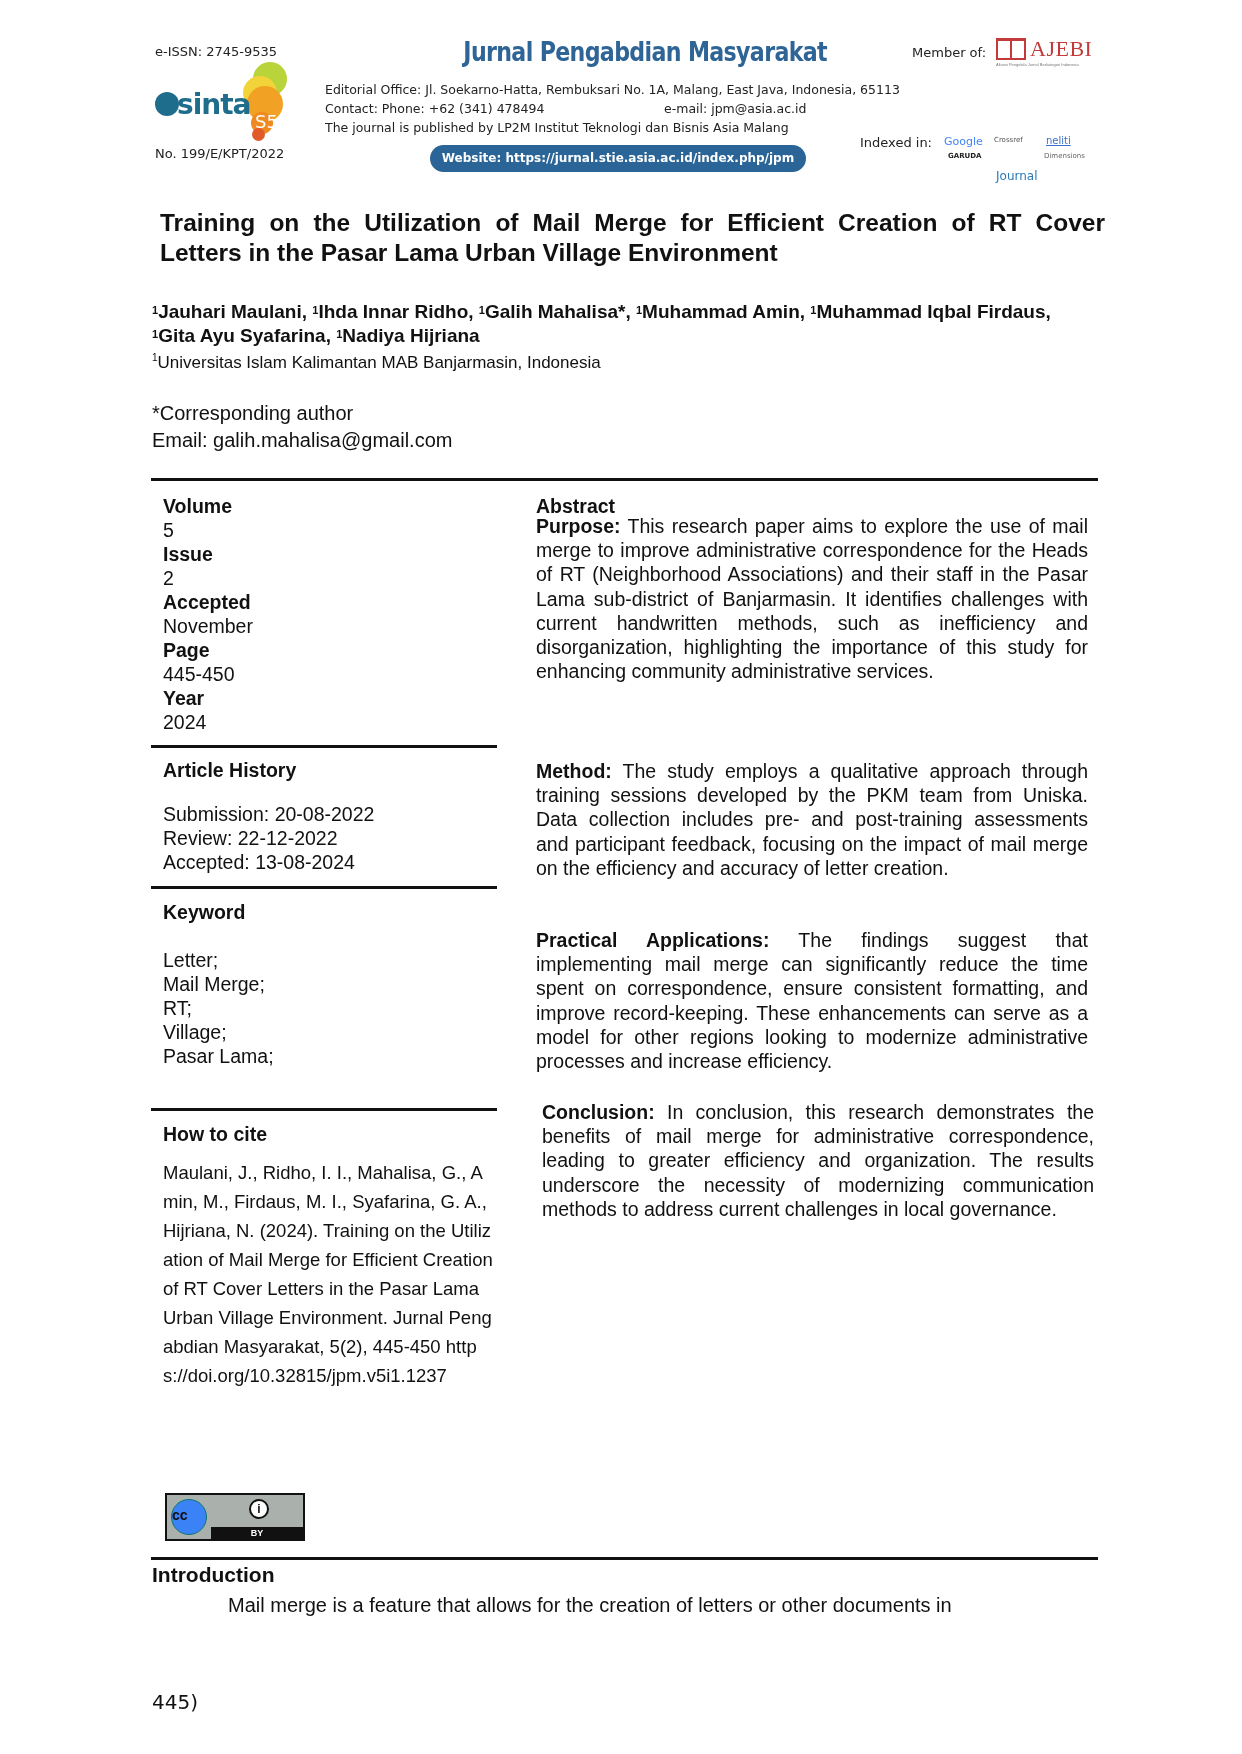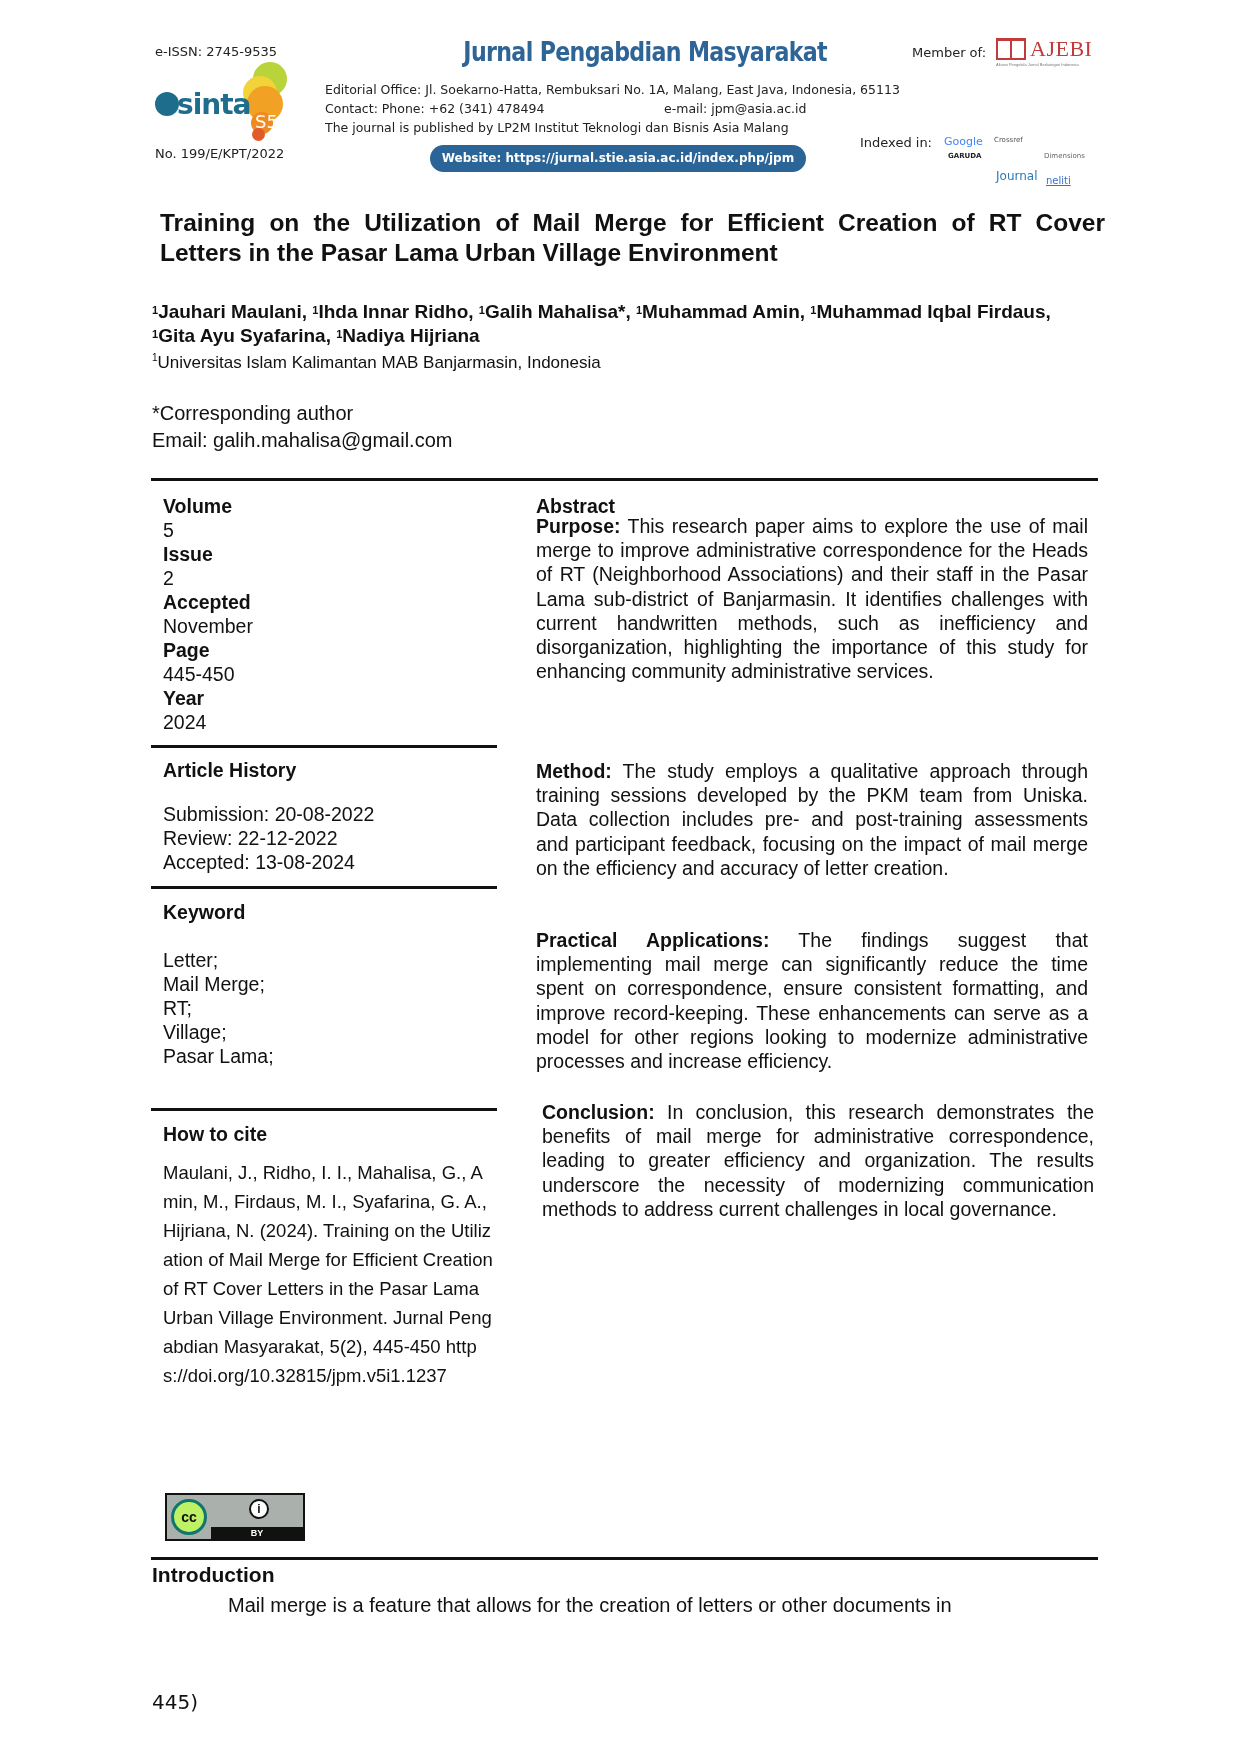--- a/index.html
+++ b/index.html
@@ -35,21 +35,21 @@
   .corr { left:152px; top:400px; font-size:20px; line-height:27px; }
   .rule { position:absolute; background:#111; }
   
   .lcol { left:163px; width:330px; font-size:19.5px; line-height:24px; }
   .lcol b { font-weight:bold; }
   .cite { left:163px; top:1158px; width:330px; font-size:18.5px; line-height:29px; word-break:break-all; }
   
   .rcol { left:536px; width:552px; font-size:19.5px; line-height:24.2px; text-align:justify; }
   .rcol b { font-weight:bold; }
   .cc { left:165px; top:1493px; width:140px; height:48px; background:#aab0ac; border:2px solid #111; box-sizing:border-box; }
-  .cc .ring { position:absolute; left:4px; top:4px; width:36px; height:36px; border-radius:50%; border:3px solid #0f766e; background:#bef264; box-sizing:border-box; font-weight:bold; font-size:14px; line-height:30px; text-align:center; }
+  .cc .ring { position:absolute; left:4px; top:4px; width:36px; height:36px; border-radius:50%; border:1px solid #0f766e; background:#3b82f6; box-sizing:border-box; font-weight:bold; font-size:14px; line-height:30px; text-align:left; }
   .cc .person { position:absolute; left:82px; top:4px; width:20px; height:20px; border-radius:50%; border:2px solid #111; background:#fff; box-sizing:border-box; font-size:12px; font-weight:bold; text-align:center; line-height:16px; }
   .cc .bar { position:absolute; left:44px; bottom:0; right:0; height:12px; background:#111; color:#fff; font-size:9px; text-align:center; line-height:12px; font-weight:bold; }
   .intro-h { left:152px; top:1563px; font-size:21px; font-weight:bold; }
   .intro-p { left:152px; top:1592px; width:945px; font-size:20px; text-indent:76px; line-height:26px; white-space:nowrap; }
   .pnum { left:152px; top:1690px; font-size:20px; font-family:"DejaVu Sans", sans-serif; }
 </style>
 </head>
 <body>
 
 <div class="abs issn">e-ISSN: 2745-9535</div>
@@ -77,21 +77,21 @@
 <div class="abs office o2">Contact: Phone: +62 (341) 478494</div>
 <div class="abs omail">e-mail: jpm@asia.ac.id</div>
 <div class="abs office o3">The journal is published by LP2M Institut Teknologi dan Bisnis Asia Malang</div>
 
 <div class="abs website">Website: https://jurnal.stie.asia.ac.id/index.php/jpm</div>
 
 <div class="abs indexed">Indexed in:</div>
 <div class="abs" style="left:944px;top:133px;width:160px;height:34px;">
   <span class="idx-logo" style="left:0;top:2px;color:#4285f4;font-size:11px;">Google</span>
   <span class="idx-logo" style="left:50px;top:3px;color:#555;font-size:7px;">Crossref</span>
-  <span class="idx-logo" style="left:102px;top:2px;color:#3b6fc9;text-decoration:underline;margin-top:40px;">neliti</span>
+  <span class="idx-logo" style="left:102px;top:2px;color:#3b6fc9;text-decoration:underline;">neliti</span>
   <span class="idx-logo" style="left:4px;top:19px;color:#222;font-size:7px;font-weight:bold;">GARUDA</span>
   <span class="idx-logo" style="left:52px;top:36px;color:#2a7ab8;font-size:12px;">Journal</span>
   <span class="idx-logo" style="left:100px;top:19px;color:#666;font-size:7px;">Dimensions</span>
 </div>
 
 <div class="abs title">Training on the Utilization of Mail Merge for Efficient Creation of RT Cover Letters in the Pasar Lama Urban Village Environment</div>
 
 <div class="abs authors">
   <span><sup>1</sup><span>Jauhari Maulani, </span></span>
   <span><sup>1</sup><span>Ihda Innar Ridho, </span></span>

